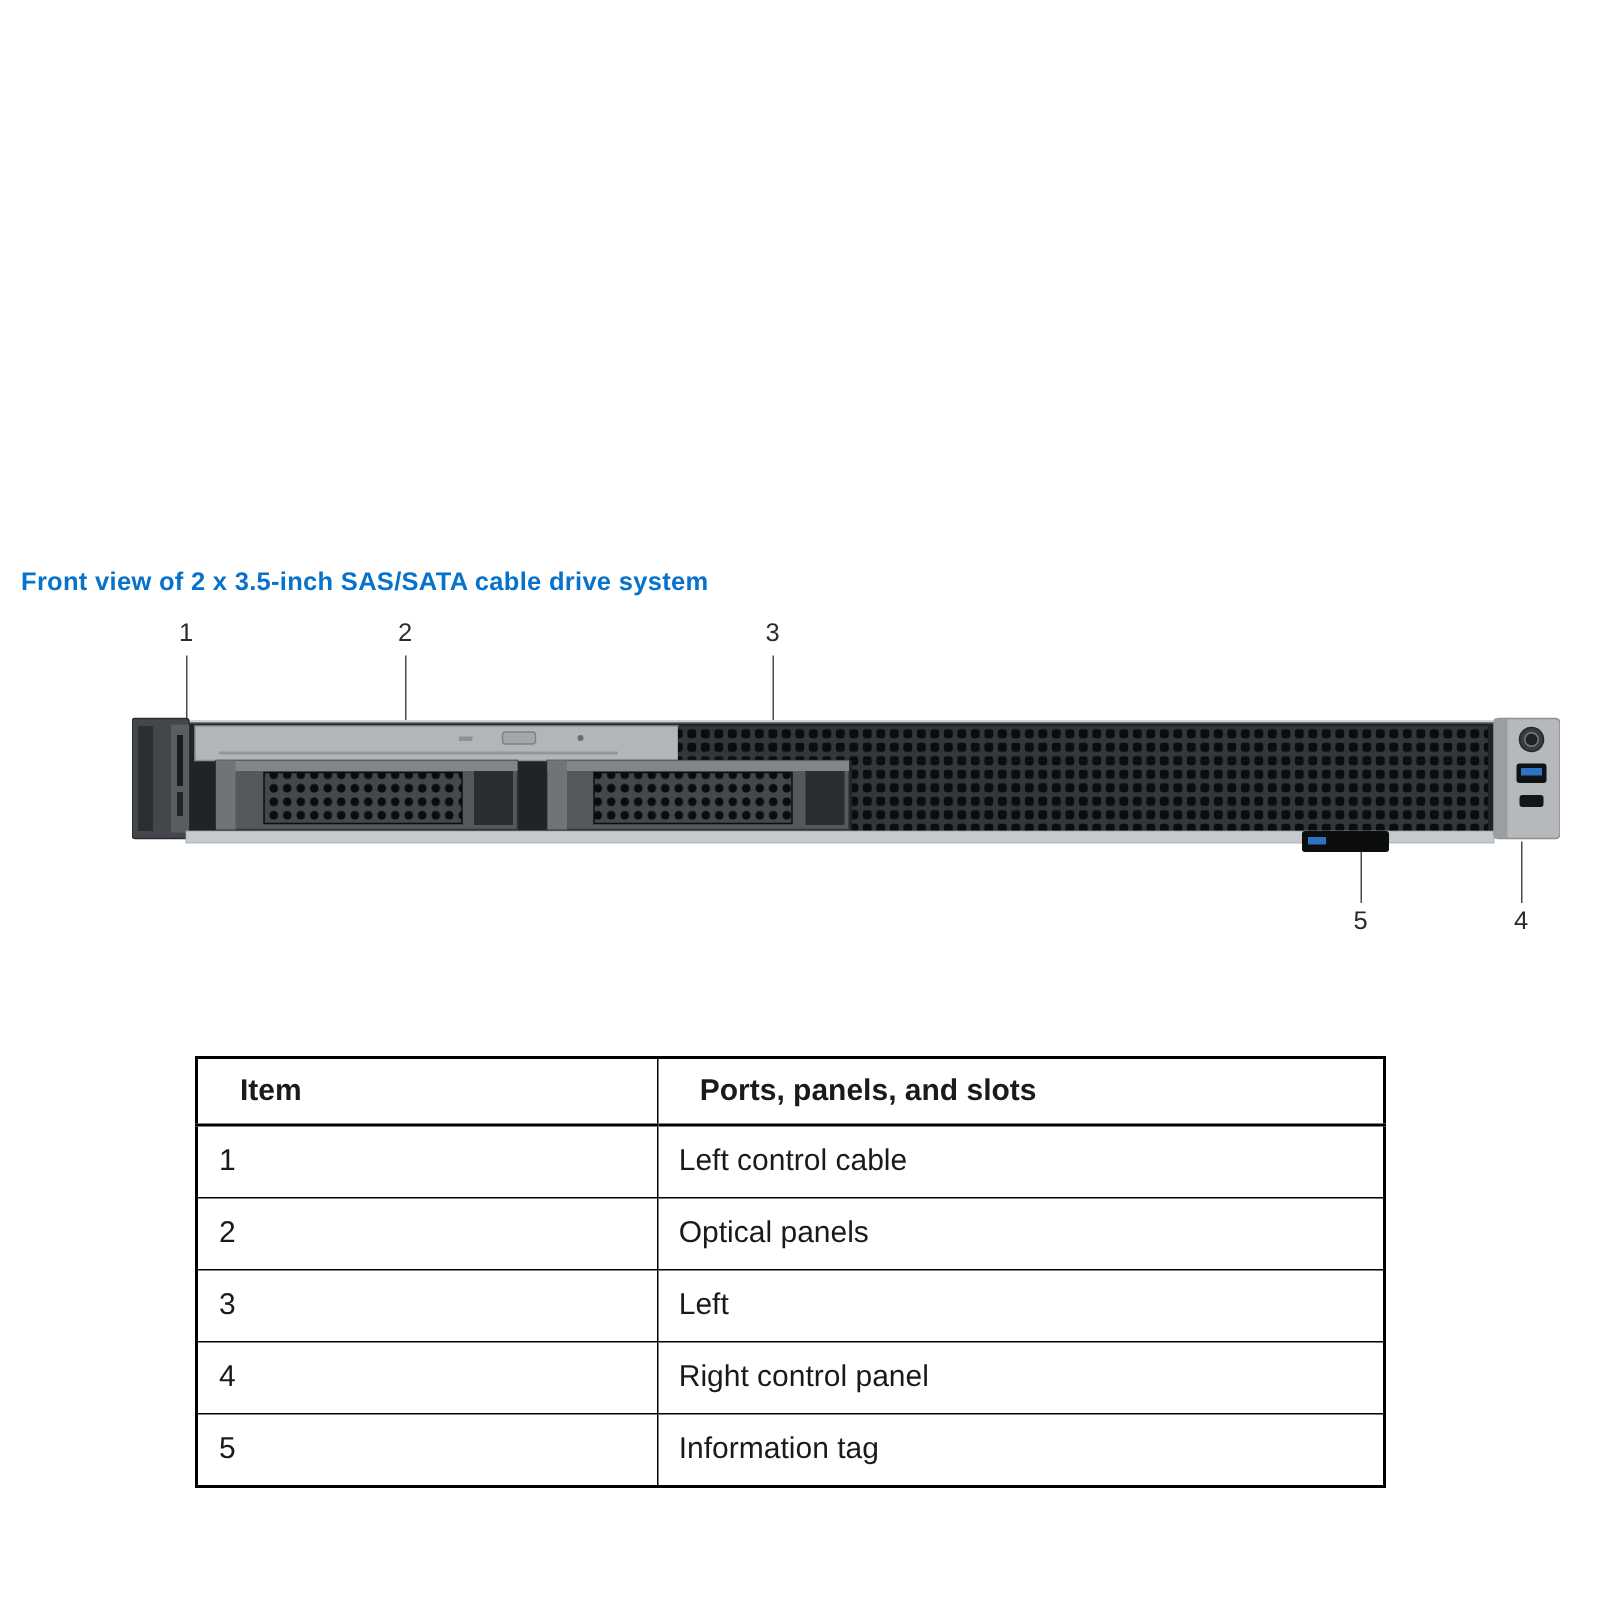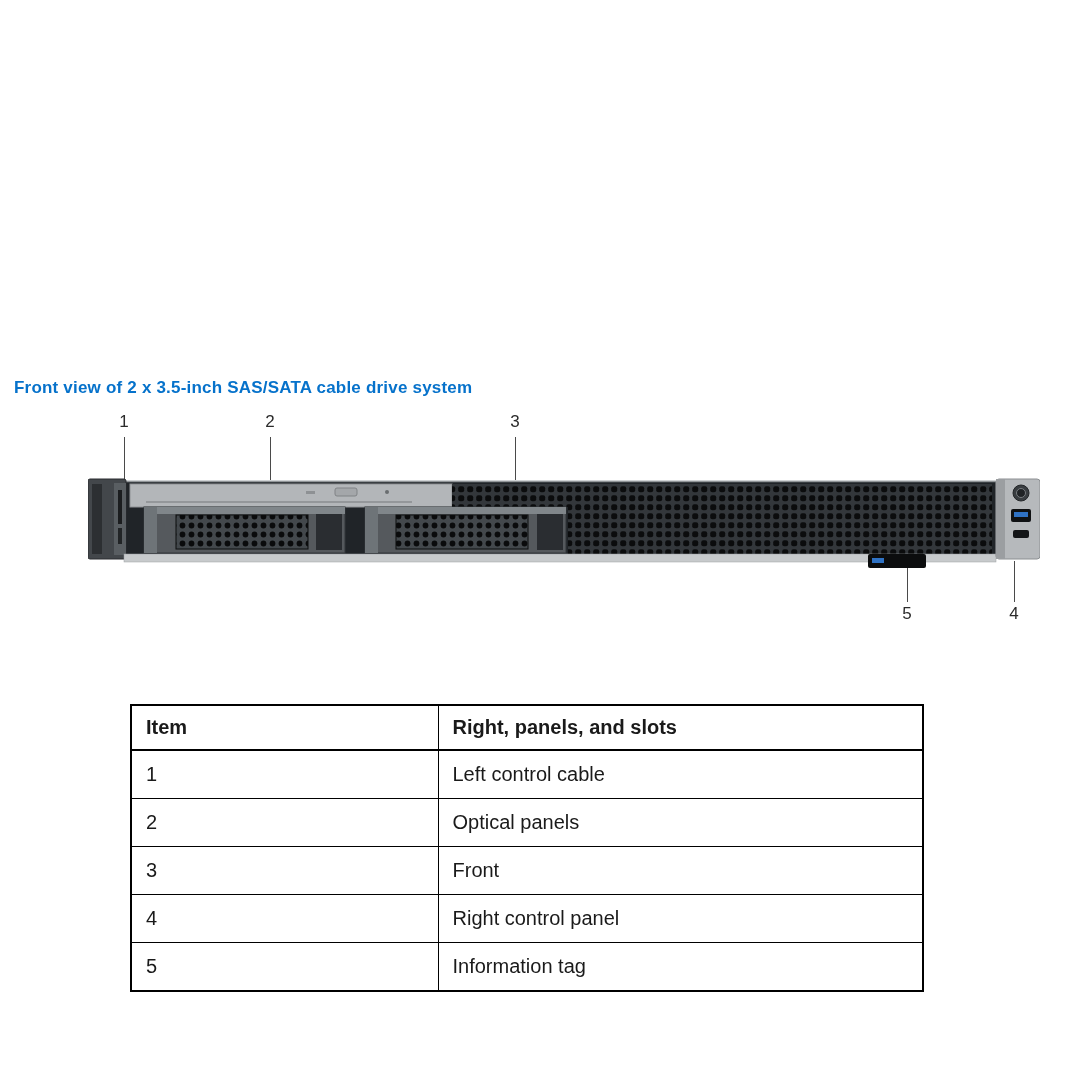--- a/index.html
+++ b/index.html
@@ -19,21 +19,21 @@
   .leader { position:absolute; width:1px; background:#4a4a4a; }
   .server-wrap { position:absolute; left:88px; top:476px; width:952px; height:94px; }
   .parts-table {
     position:absolute; left:130px; top:704px; width:794px;
     border-collapse:collapse; border:2px solid #000;
   }
   .parts-table th, .parts-table td {
     border:1px solid #000; text-align:left; vertical-align:middle;
     font-size:20px; padding:12px 14px; color:#1a1a1a;
   }
-  .parts-table th { font-weight:700; border-bottom-width:2px; padding:10px 14px; }
+  .parts-table th { font-weight:700; border-bottom-width:2px; padding:10px 28px; }
   .parts-table .col-item { width:307px; }
 </style>
 </head>
 <body>
 
 <div class="heading">Front view of 2 x 3.5-inch SAS/SATA cable drive system</div>
 
 <div class="callout" style="left:117px; top:412px;">1</div>
 <div class="callout" style="left:263px; top:412px;">2</div>
 <div class="callout" style="left:508px; top:412px;">3</div>
@@ -118,35 +118,35 @@
       </g>
       <rect x="925" y="54" width="16" height="8" rx="2" fill="#131517"></rect>
     </g>
   </svg>
 </div>
 
 <table class="parts-table">
   <thead>
     <tr>
       <th class="col-item">Item</th>
-      <th>Right, panels, and slots</th>
+      <th>Ports, panels, and slots</th>
     </tr>
   </thead>
   <tbody>
     <tr>
       <td>1</td>
       <td>Left control cable</td>
     </tr>
     <tr>
       <td>2</td>
       <td>Optical panels</td>
     </tr>
     <tr>
       <td>3</td>
-      <td>Front</td>
+      <td>Left</td>
     </tr>
     <tr>
       <td>4</td>
       <td>Right control panel</td>
     </tr>
     <tr>
       <td>5</td>
       <td>Information tag</td>
     </tr>
   </tbody>

